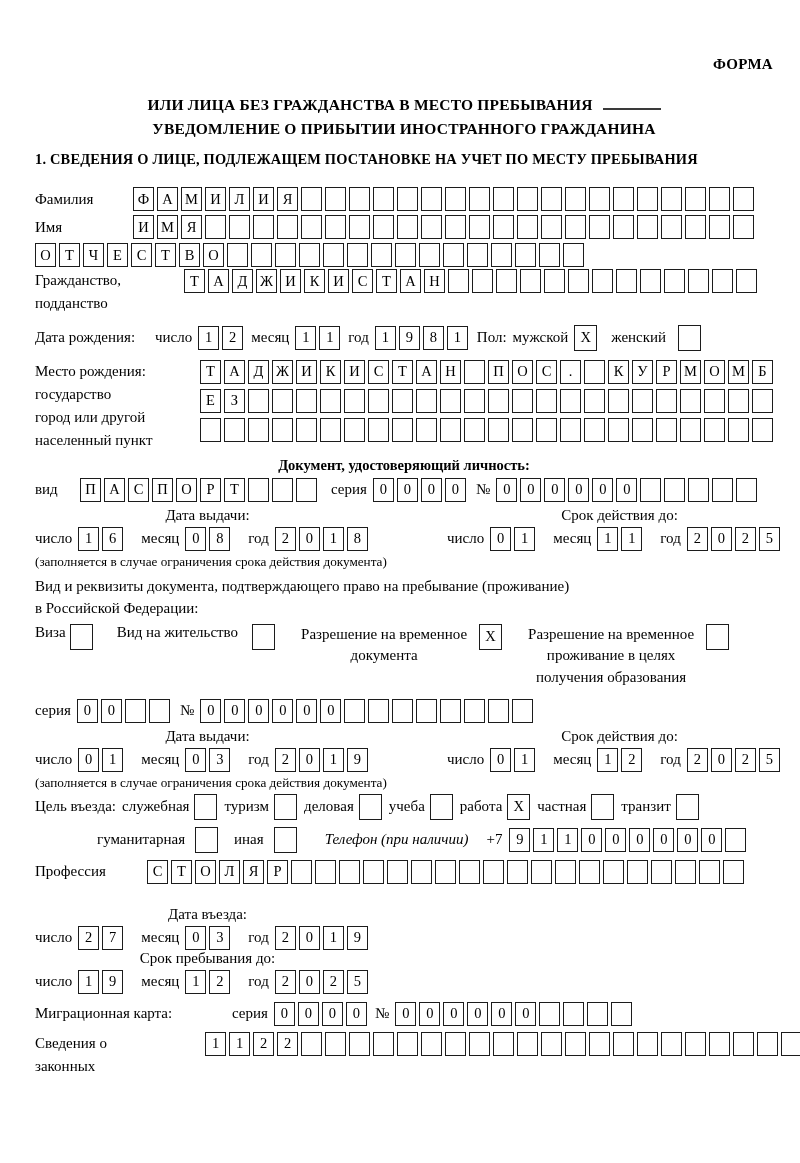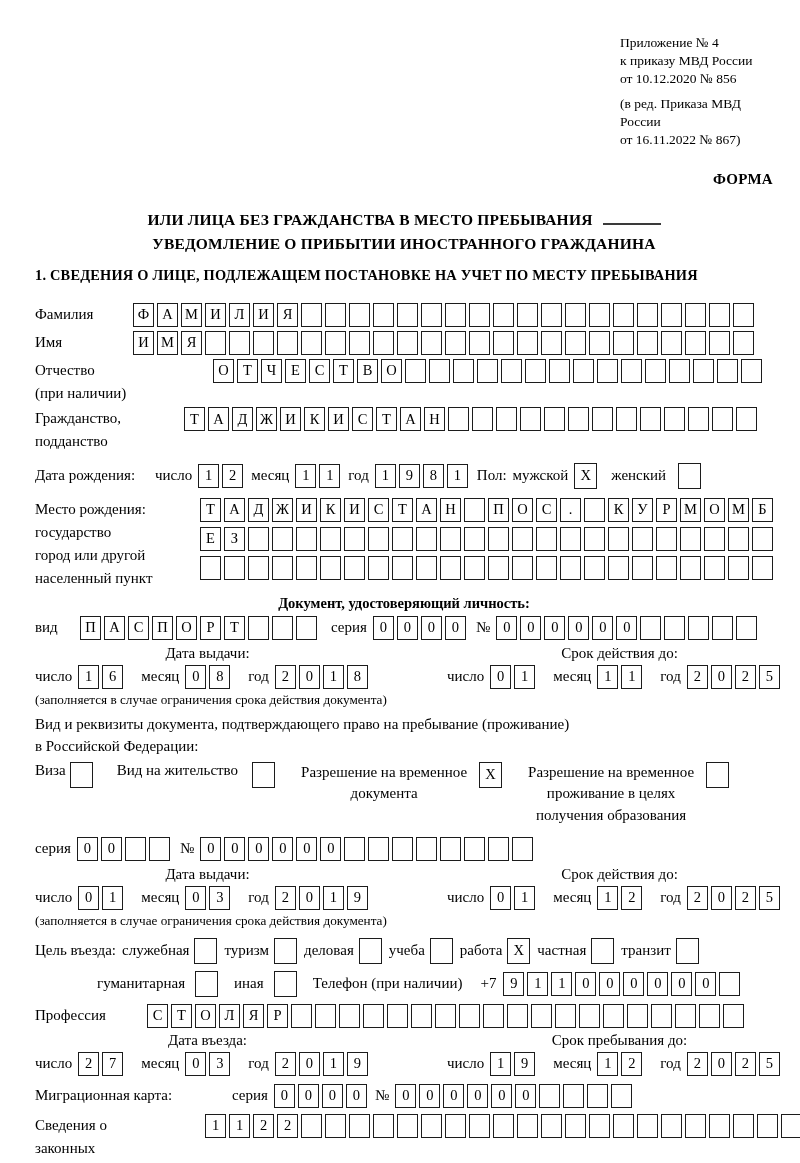--- a/index.html
+++ b/index.html
@@ -39,35 +39,28 @@
   .dgroup.left{width:412px;flex:none;}
   .dlabel{text-align:center;width:345px;margin-top:0;}
   .dline{display:flex;align-items:center;margin-top:3px;}
   .dline .cells{margin-right:10px;}
   .dnote{font-size:13.2px;text-align:left;margin-top:3px;}
 
   .ptext{margin-top:8px;}
   .options-row{display:flex;align-items:flex-start;margin-top:7px;gap:8px;}
   .opt{display:flex;align-items:flex-start;}
   .optlines{text-align:center;line-height:1.45;}
-  .purpose-row{display:flex;align-items:center;margin-top:9px;}
+  .purpose-row{display:flex;align-items:center;margin-top:3px;}
   .purpose-row .checkbox{margin-left:5px;}
 </style>
 </head>
 <body>
 
 <div class="page">
 
-  <div class="appendix">
-    <div>Приложение № 4</div>
-    <div>к приказу МВД России</div>
-    <div>от 10.12.2020 № 856</div>
-    <div class="gap">(в ред. Приказа МВД России</div>
-    <div>от 16.11.2022 № 867)</div>
-  </div>
 
   <div class="forma">ФОРМА</div>
 
   <div class="title">
     <div><span>ИЛИ ЛИЦА БЕЗ ГРАЖДАНСТВА В МЕСТО ПРЕБЫВАНИЯ</span><span class="title-underline"></span></div>
     <div>УВЕДОМЛЕНИЕ О ПРИБЫТИИ ИНОСТРАННОГО ГРАЖДАНИНА</div>
   </div>
 
   <div class="section1">1. СВЕДЕНИЯ О ЛИЦЕ, ПОДЛЕЖАЩЕМ ПОСТАНОВКЕ НА УЧЕТ ПО МЕСТУ ПРЕБЫВАНИЯ</div>
 
@@ -129,24 +122,20 @@
         <span class="cell"></span>
         <span class="cell"></span>
         <span class="cell"></span>
         <span class="cell"></span>
         <span class="cell"></span>
         <span class="cell"></span>
       </div>
   </div>
 
   <div class="frow top">
-    <div class="flabel w178 lbl2">
-      <div>Отчество</div>
-      <div>(при наличии)</div>
-    </div>
     <div class="cells">
         <span class="cell">О</span>
         <span class="cell">Т</span>
         <span class="cell">Ч</span>
         <span class="cell">Е</span>
         <span class="cell">С</span>
         <span class="cell">Т</span>
         <span class="cell">В</span>
         <span class="cell">О</span>
         <span class="cell"></span>
@@ -522,21 +511,21 @@
     <span class="checkbox"></span>
     <span style="margin-left:7px;">транзит</span>
     <span class="checkbox"></span>
   </div>
 
   <div class="purpose-row" style="margin-left:62px;margin-top:7px;">
     <span>гуманитарная</span>
     <span class="checkbox" style="margin-left:10px;"></span>
     <span style="margin-left:16px;">иная</span>
     <span class="checkbox" style="margin-left:10px;"></span>
-    <span style="margin-left:16px;">Телефон (при наличии)</span>
+    <span style="margin-left:28px;font-style:italic;">Телефон (при наличии)</span>
     <span style="margin-left:18px;">+7</span>
     <div class="cells" style="margin-left:7px;">
         <span class="cell">9</span>
         <span class="cell">1</span>
         <span class="cell">1</span>
         <span class="cell">0</span>
         <span class="cell">0</span>
         <span class="cell">0</span>
         <span class="cell">0</span>
         <span class="cell">0</span>
@@ -569,21 +558,21 @@
         <span class="cell"></span>
         <span class="cell"></span>
         <span class="cell"></span>
         <span class="cell"></span>
         <span class="cell"></span>
         <span class="cell"></span>
         <span class="cell"></span>
       </div>
   </div>
 
-  <div class="dates" style="margin-top:4px;">
+  <div class="dates" style="margin-top:22px;flex-direction:column;">
     <div class="dgroup left">
       <div class="dlabel">Дата въезда:</div>
       <div class="dline">
         <span class="dword">число</span>
         <div class="cells">
             <span class="cell">2</span>
             <span class="cell">7</span>
           </div>
         <span class="dword" style="margin-left:8px;">месяц</span>
         <div class="cells">

